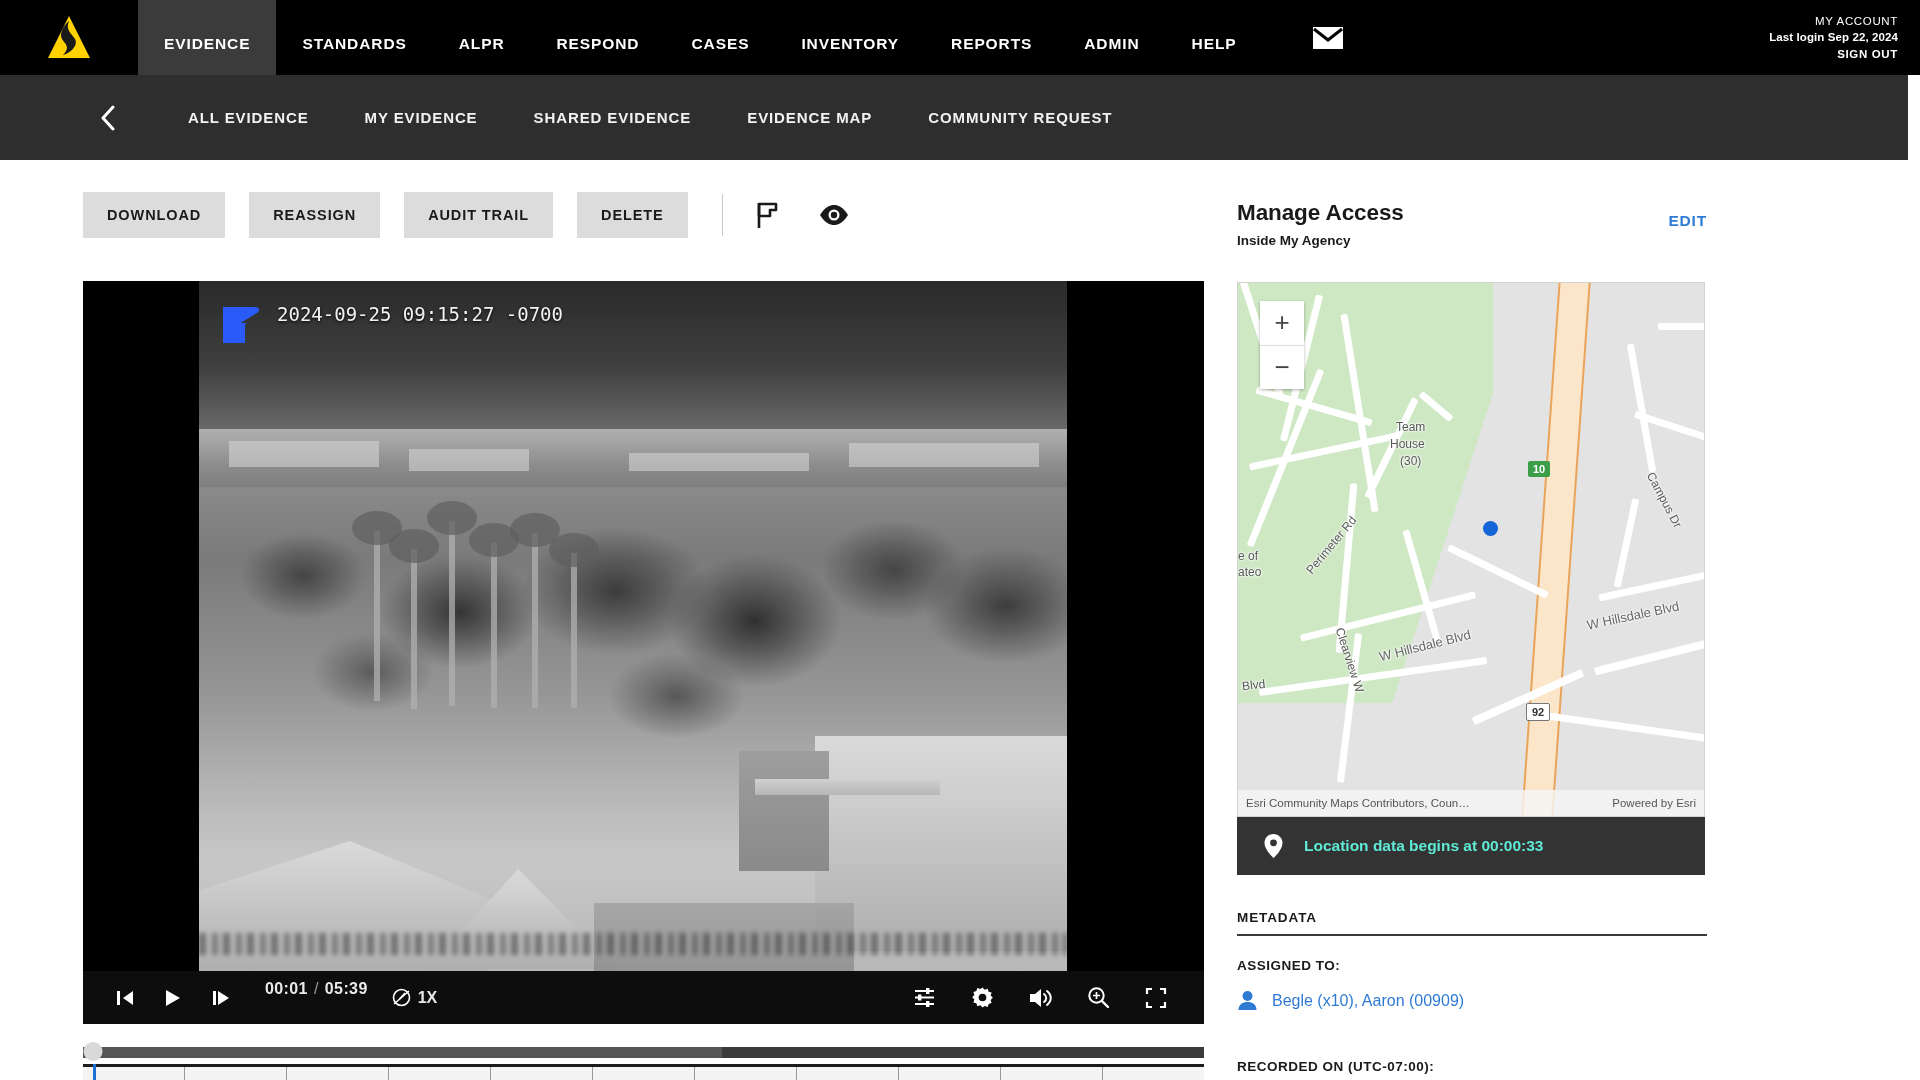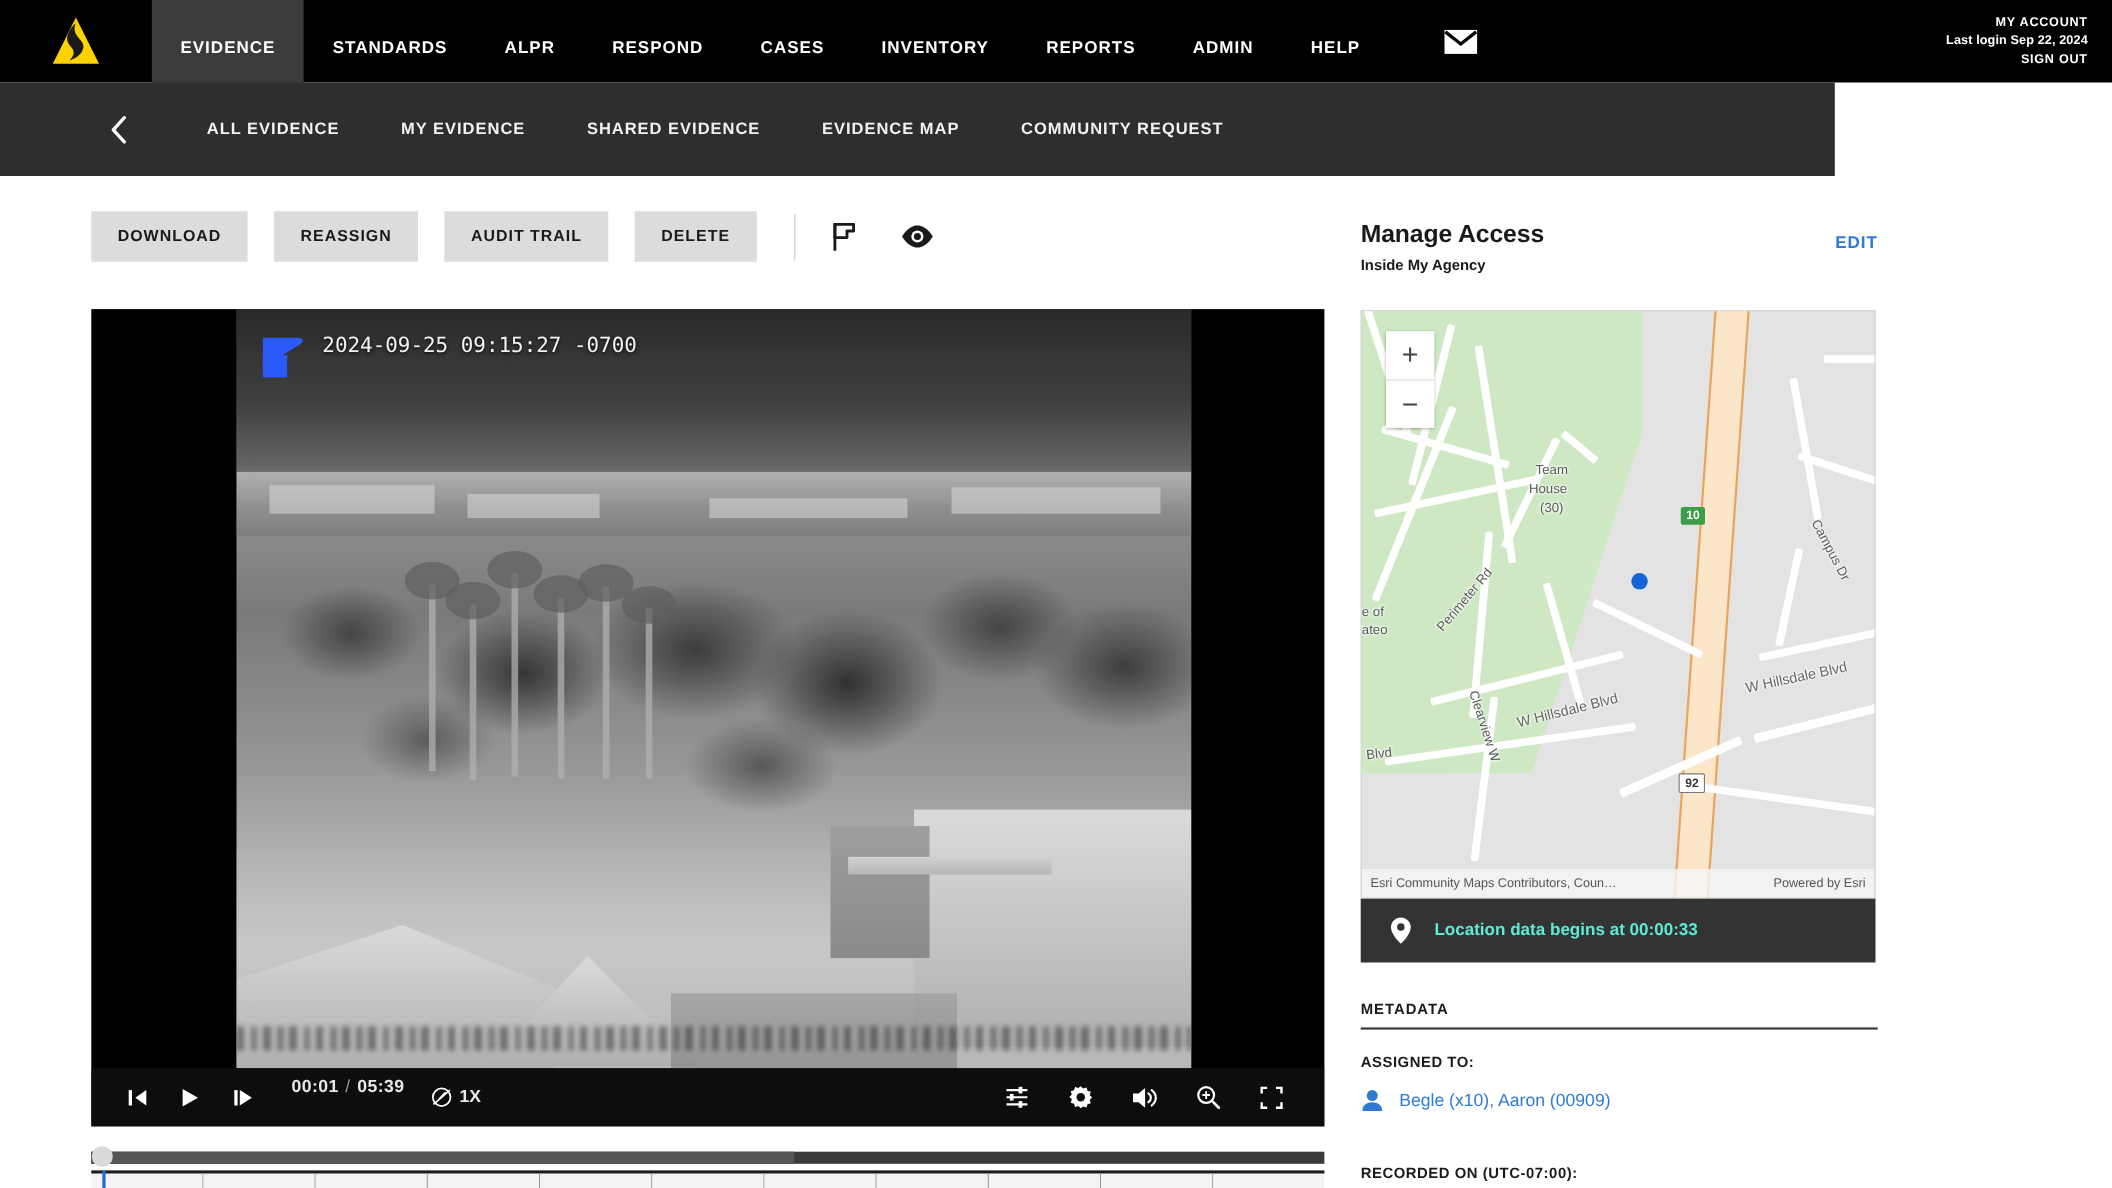--- a/index.html
+++ b/index.html
@@ -40,28 +40,28 @@
     cursor: pointer;
   }
   .mail-svg { width: 30px; height: 22px; display: block; }
   .account {
     position: absolute; right: 22px; top: 0; height: 75px;
     display: flex; flex-direction: column; align-items: flex-end;
     justify-content: center;
     color: #ffffff;
     line-height: 1.42;
   }
-  .acct-main { font-size: 11.5px; font-weight: 700; letter-spacing: 0.65px; cursor: pointer; }
+  .acct-main { font-size: 11.5px; font-weight: 400; letter-spacing: 0.65px; cursor: pointer; }
   .acct-sub { font-size: 11.5px; font-weight: 700; letter-spacing: 0.1px; }
   .acct-signout { font-size: 11.5px; font-weight: 700; letter-spacing: 0.65px; cursor: pointer; }
 
   
   .subnav {
     position: absolute; top: 75px; left: 0;
-    width: 1668px; height: 85px;
+    width: 1908px; height: 85px;
     background: #2e2e2e;
     display: flex; align-items: center;
   }
   .back-btn {
     width: 34px; height: 34px; margin-left: 90px; margin-right: 36px;
     display: flex; align-items: center; justify-content: center;
     cursor: pointer;
   }
   .back-svg { width: 17px; height: 26px; display: block; }
   .subnav-item {
@@ -106,21 +106,21 @@
   
   .video-panel {
     position: absolute;
     top: 281px; left: 83px;
     width: 1121px; height: 743px;
     background: #000000;
     overflow: hidden;
   }
   .video-frame {
     position: absolute;
-    top: 0px; left: 132px;
+    top: 0px; left: 116px;
     width: 868px; height: 692px;
     overflow: hidden;
     background:
       linear-gradient(180deg, #3c3c3c 0%, #555 12%, #6a6a6a 18%, #8d8d8d 28%,
                       #7a7a7a 40%, #8a8a8a 52%, #9a9a9a 62%, #b0b0b0 72%,
                       #bdbdbd 82%, #b2b2b2 92%, #9a9a9a 100%);
     filter: contrast(1.02);
   }
   
   .vf-sky {

